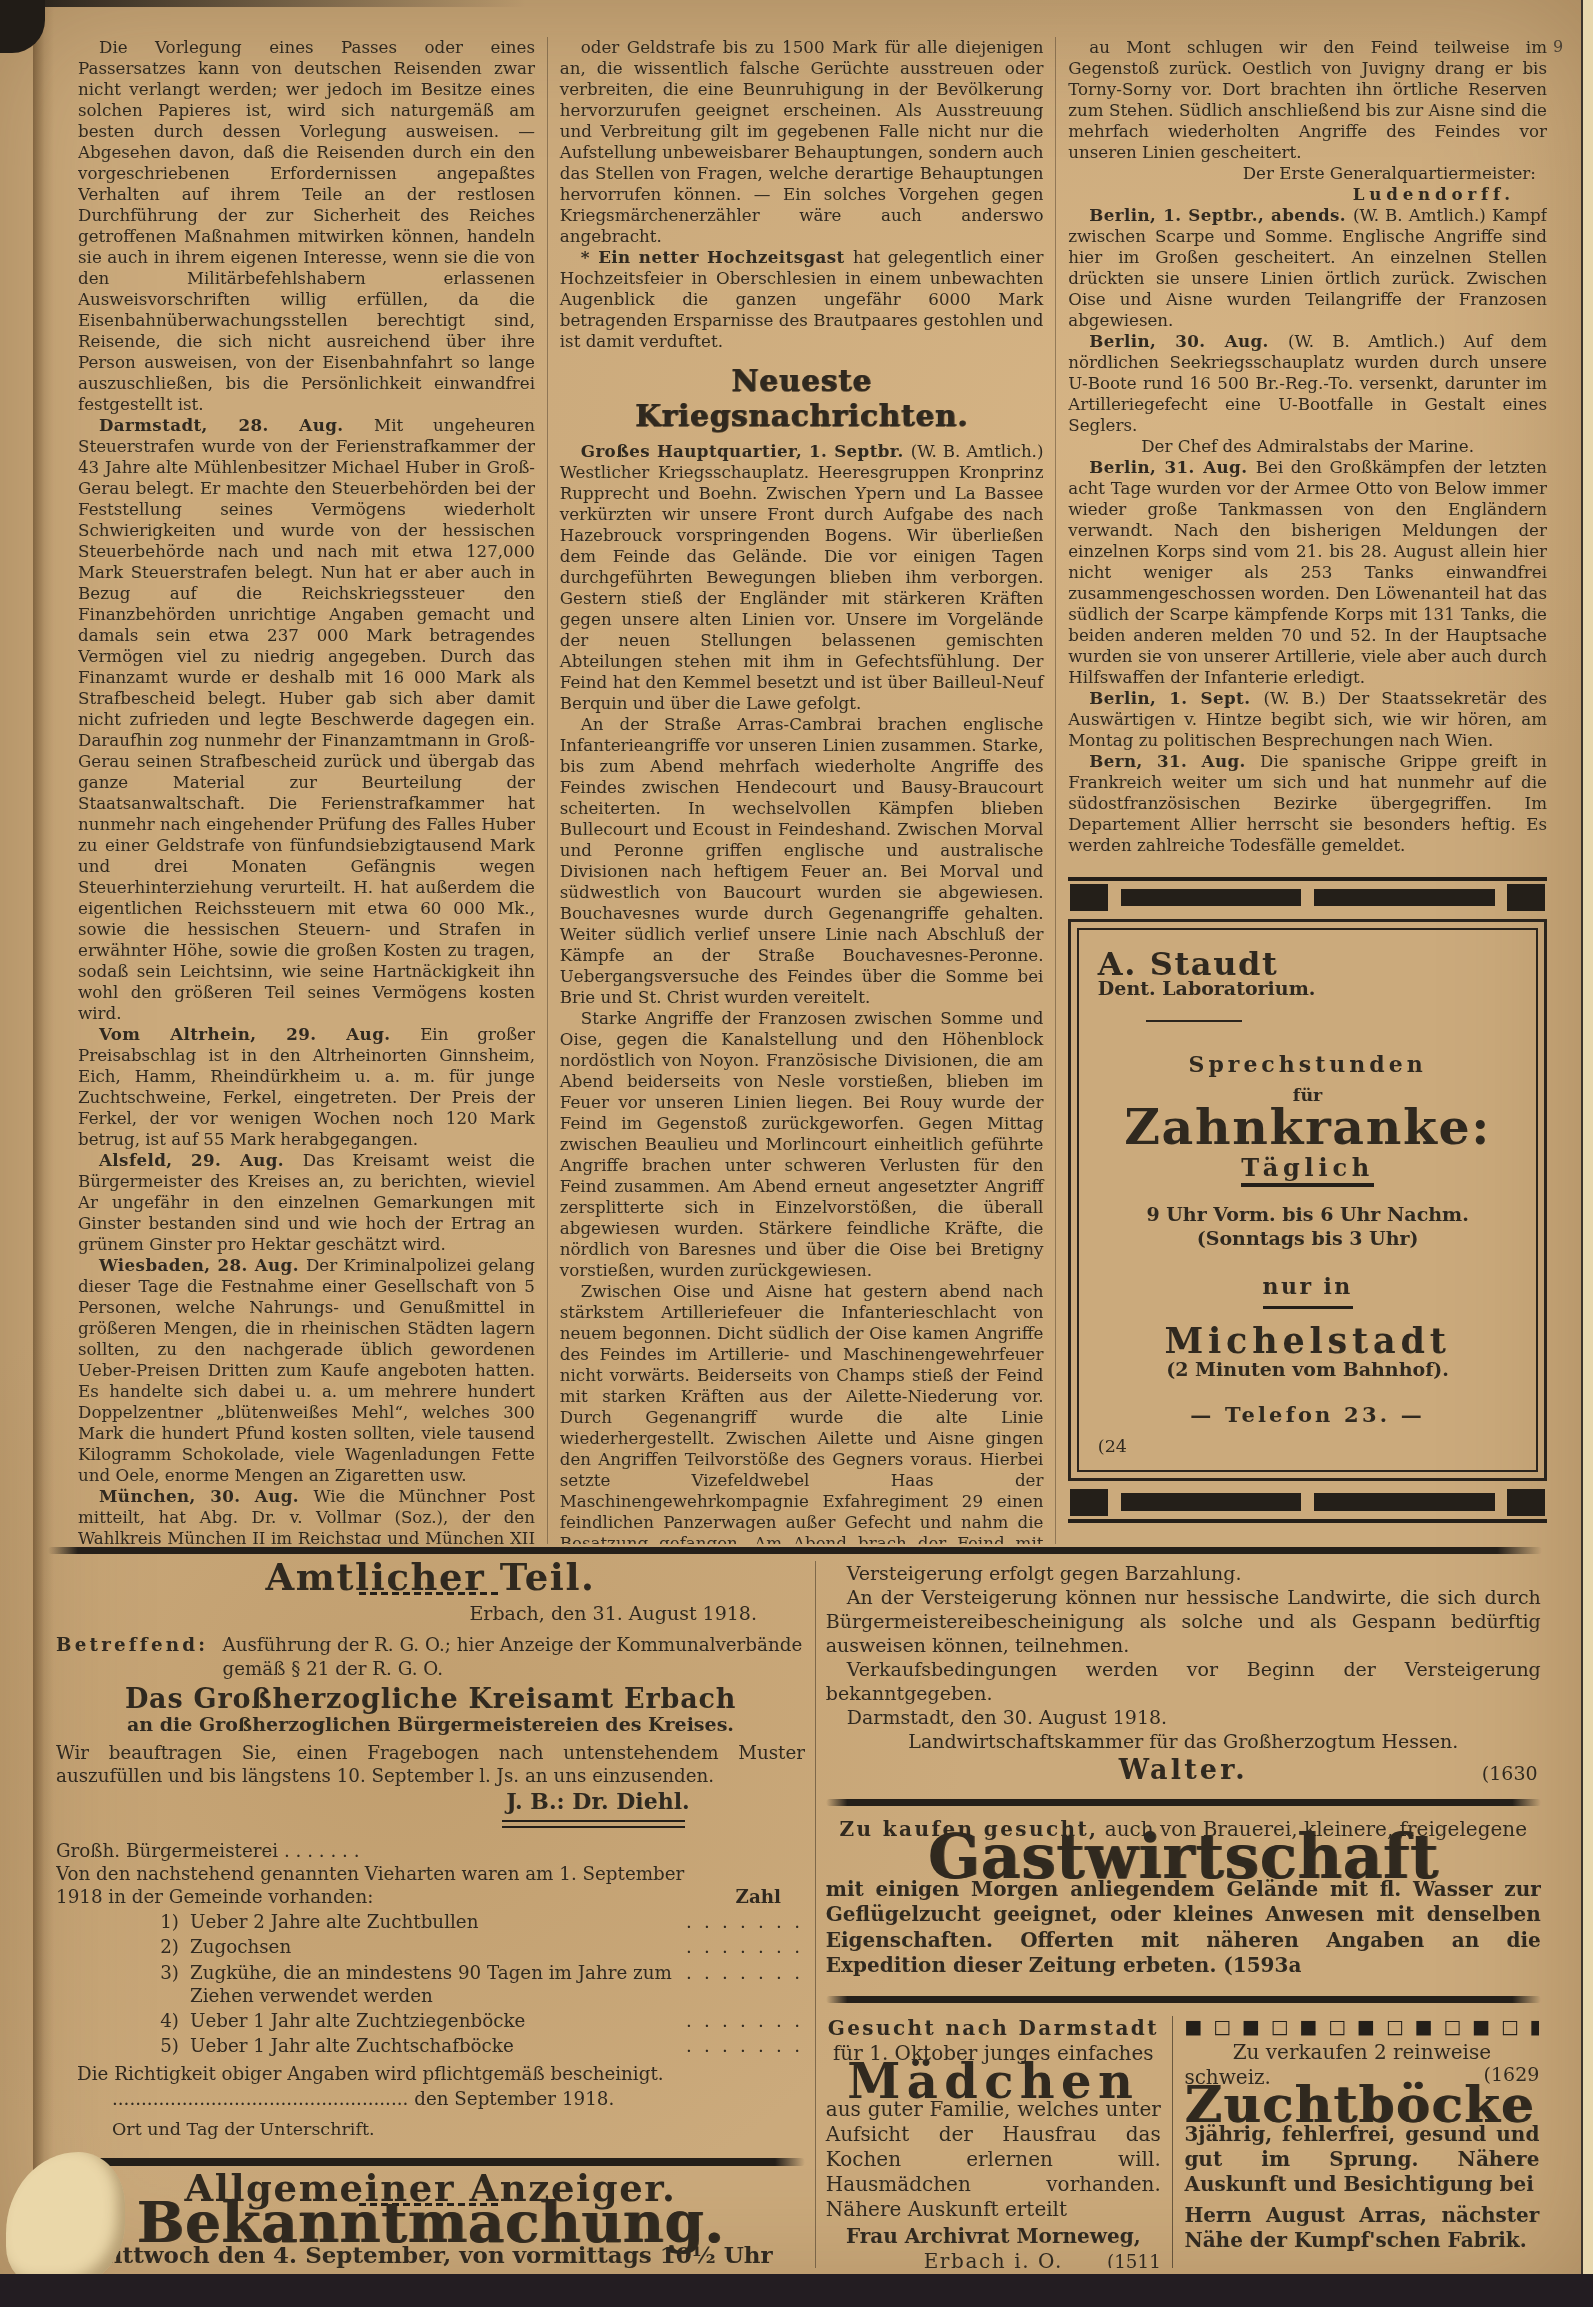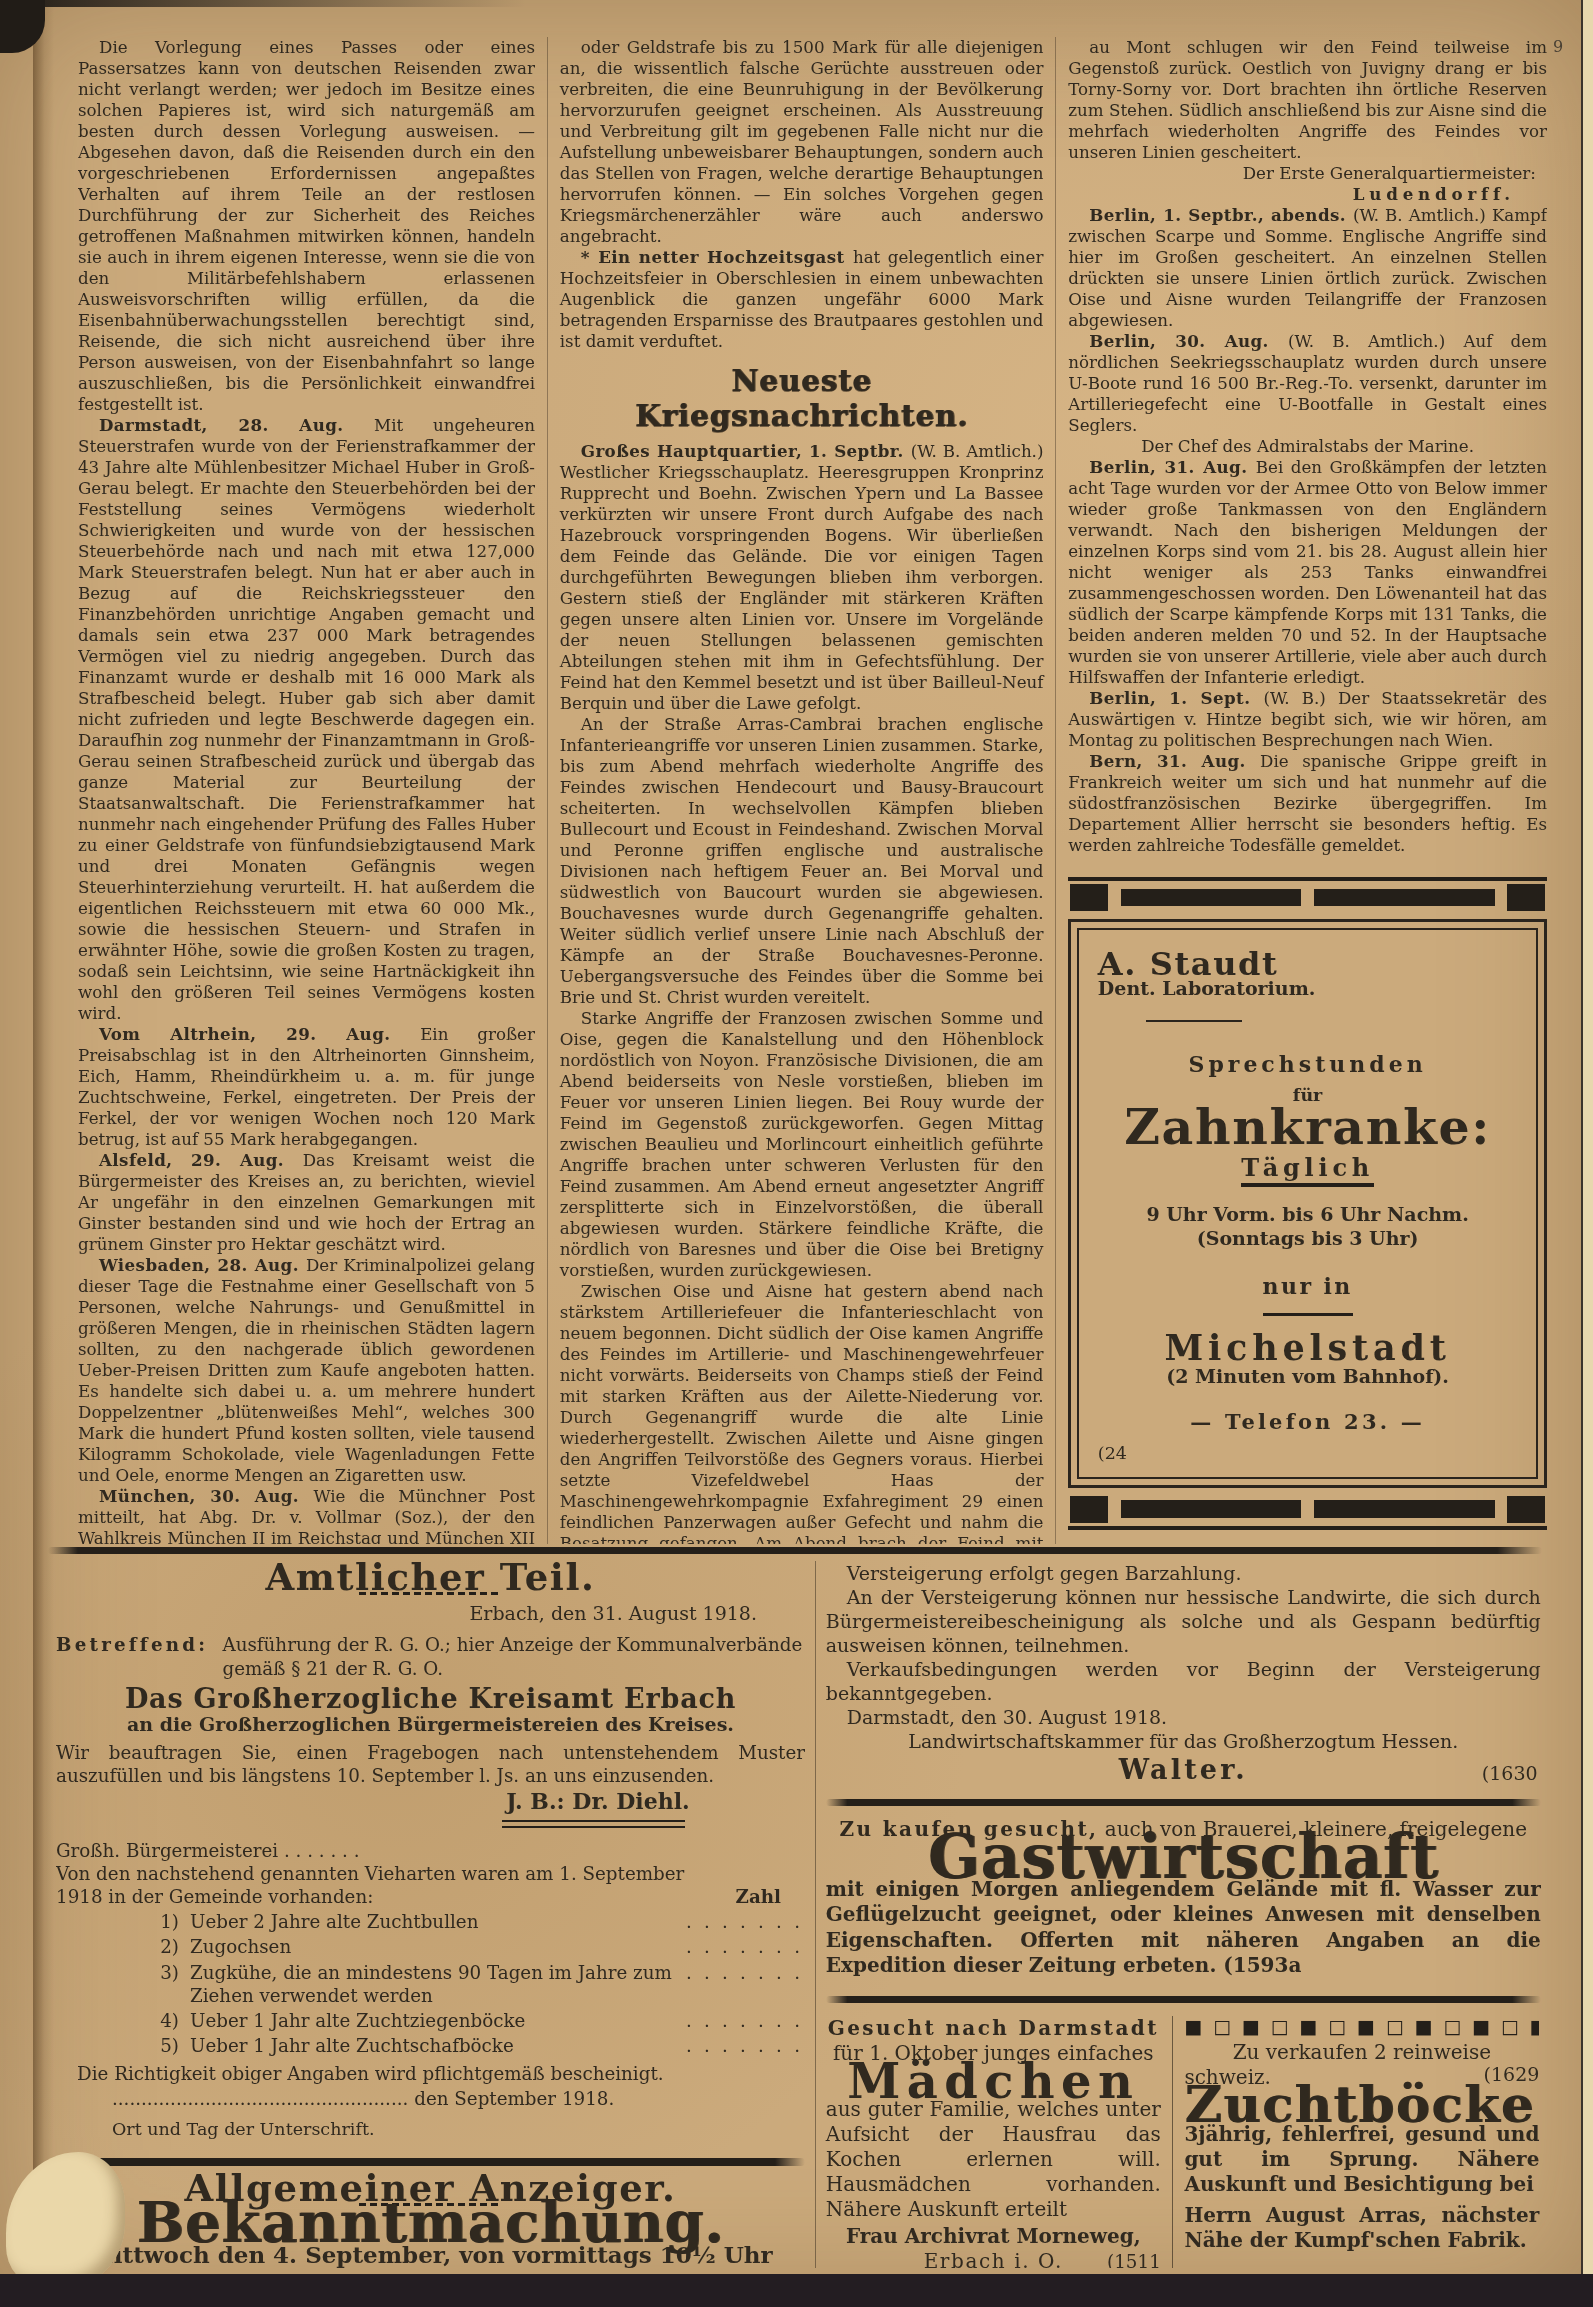--- a/index.html
+++ b/index.html
@@ -50,21 +50,21 @@
   .staudt-sub{font-size:19px;font-weight:bold;text-align:left;margin-top:3.2px;}
   .staudt-rule{width:96px;height:2.4px;background:#2a241d;margin:21px 0 32px 48px;}
   .sprech{font-size:22px;font-weight:bold;letter-spacing:4px;}
   .fuer{font-size:17.5px;font-weight:bold;margin-top:9.6px;}
   .zahnkranke{font-size:49px;font-weight:bold;letter-spacing:1.6px;margin-top:11px;}
   .taeglich{font-size:24px;font-weight:bold;letter-spacing:4.8px;margin-top:19px;display:inline-block;
     border-bottom:4.8px solid #241f19;padding-bottom:4.8px;}
   .uhr{font-size:19px;font-weight:bold;margin-top:17.5px;}
   .sonntags{font-size:19px;font-weight:bold;margin-top:3.2px;}
   .nurin{font-size:22px;font-weight:bold;letter-spacing:2.4px;margin-top:27px;display:inline-block;
-    border-bottom:3.2px solid #241f19;padding-bottom:16px;}
+    border-bottom:3.2px solid #241f19;padding-bottom:9px;}
   .michelstadt{font-size:35px;font-weight:bold;letter-spacing:4.8px;margin-top:21px;}
   .bahnhof{font-size:19px;font-weight:bold;margin-top:8px;}
   .telefon{font-size:21px;font-weight:bold;letter-spacing:3.2px;margin-top:24px;}
   .adnum{font-size:17.5px;text-align:left;margin-top:11px;}
   
   .rule-heavy{position:absolute;left:48px;top:1547px;width:1494px;height:7.2px;background:
     linear-gradient(90deg, rgba(36,31,25,0), #241f19 2%, #241f19 97%, rgba(36,31,25,0));border-radius:4px;}
   .bottom-section{position:absolute;left:56px;top:1561px;width:1488px;height:707px;overflow:hidden;display:flex;}
   .bleft{width:749px;font-size:18.3px;line-height:23px;}
   .vdiv{width:1.6px;background:rgba(52,41,27,.5);margin:0 9.6px;}

